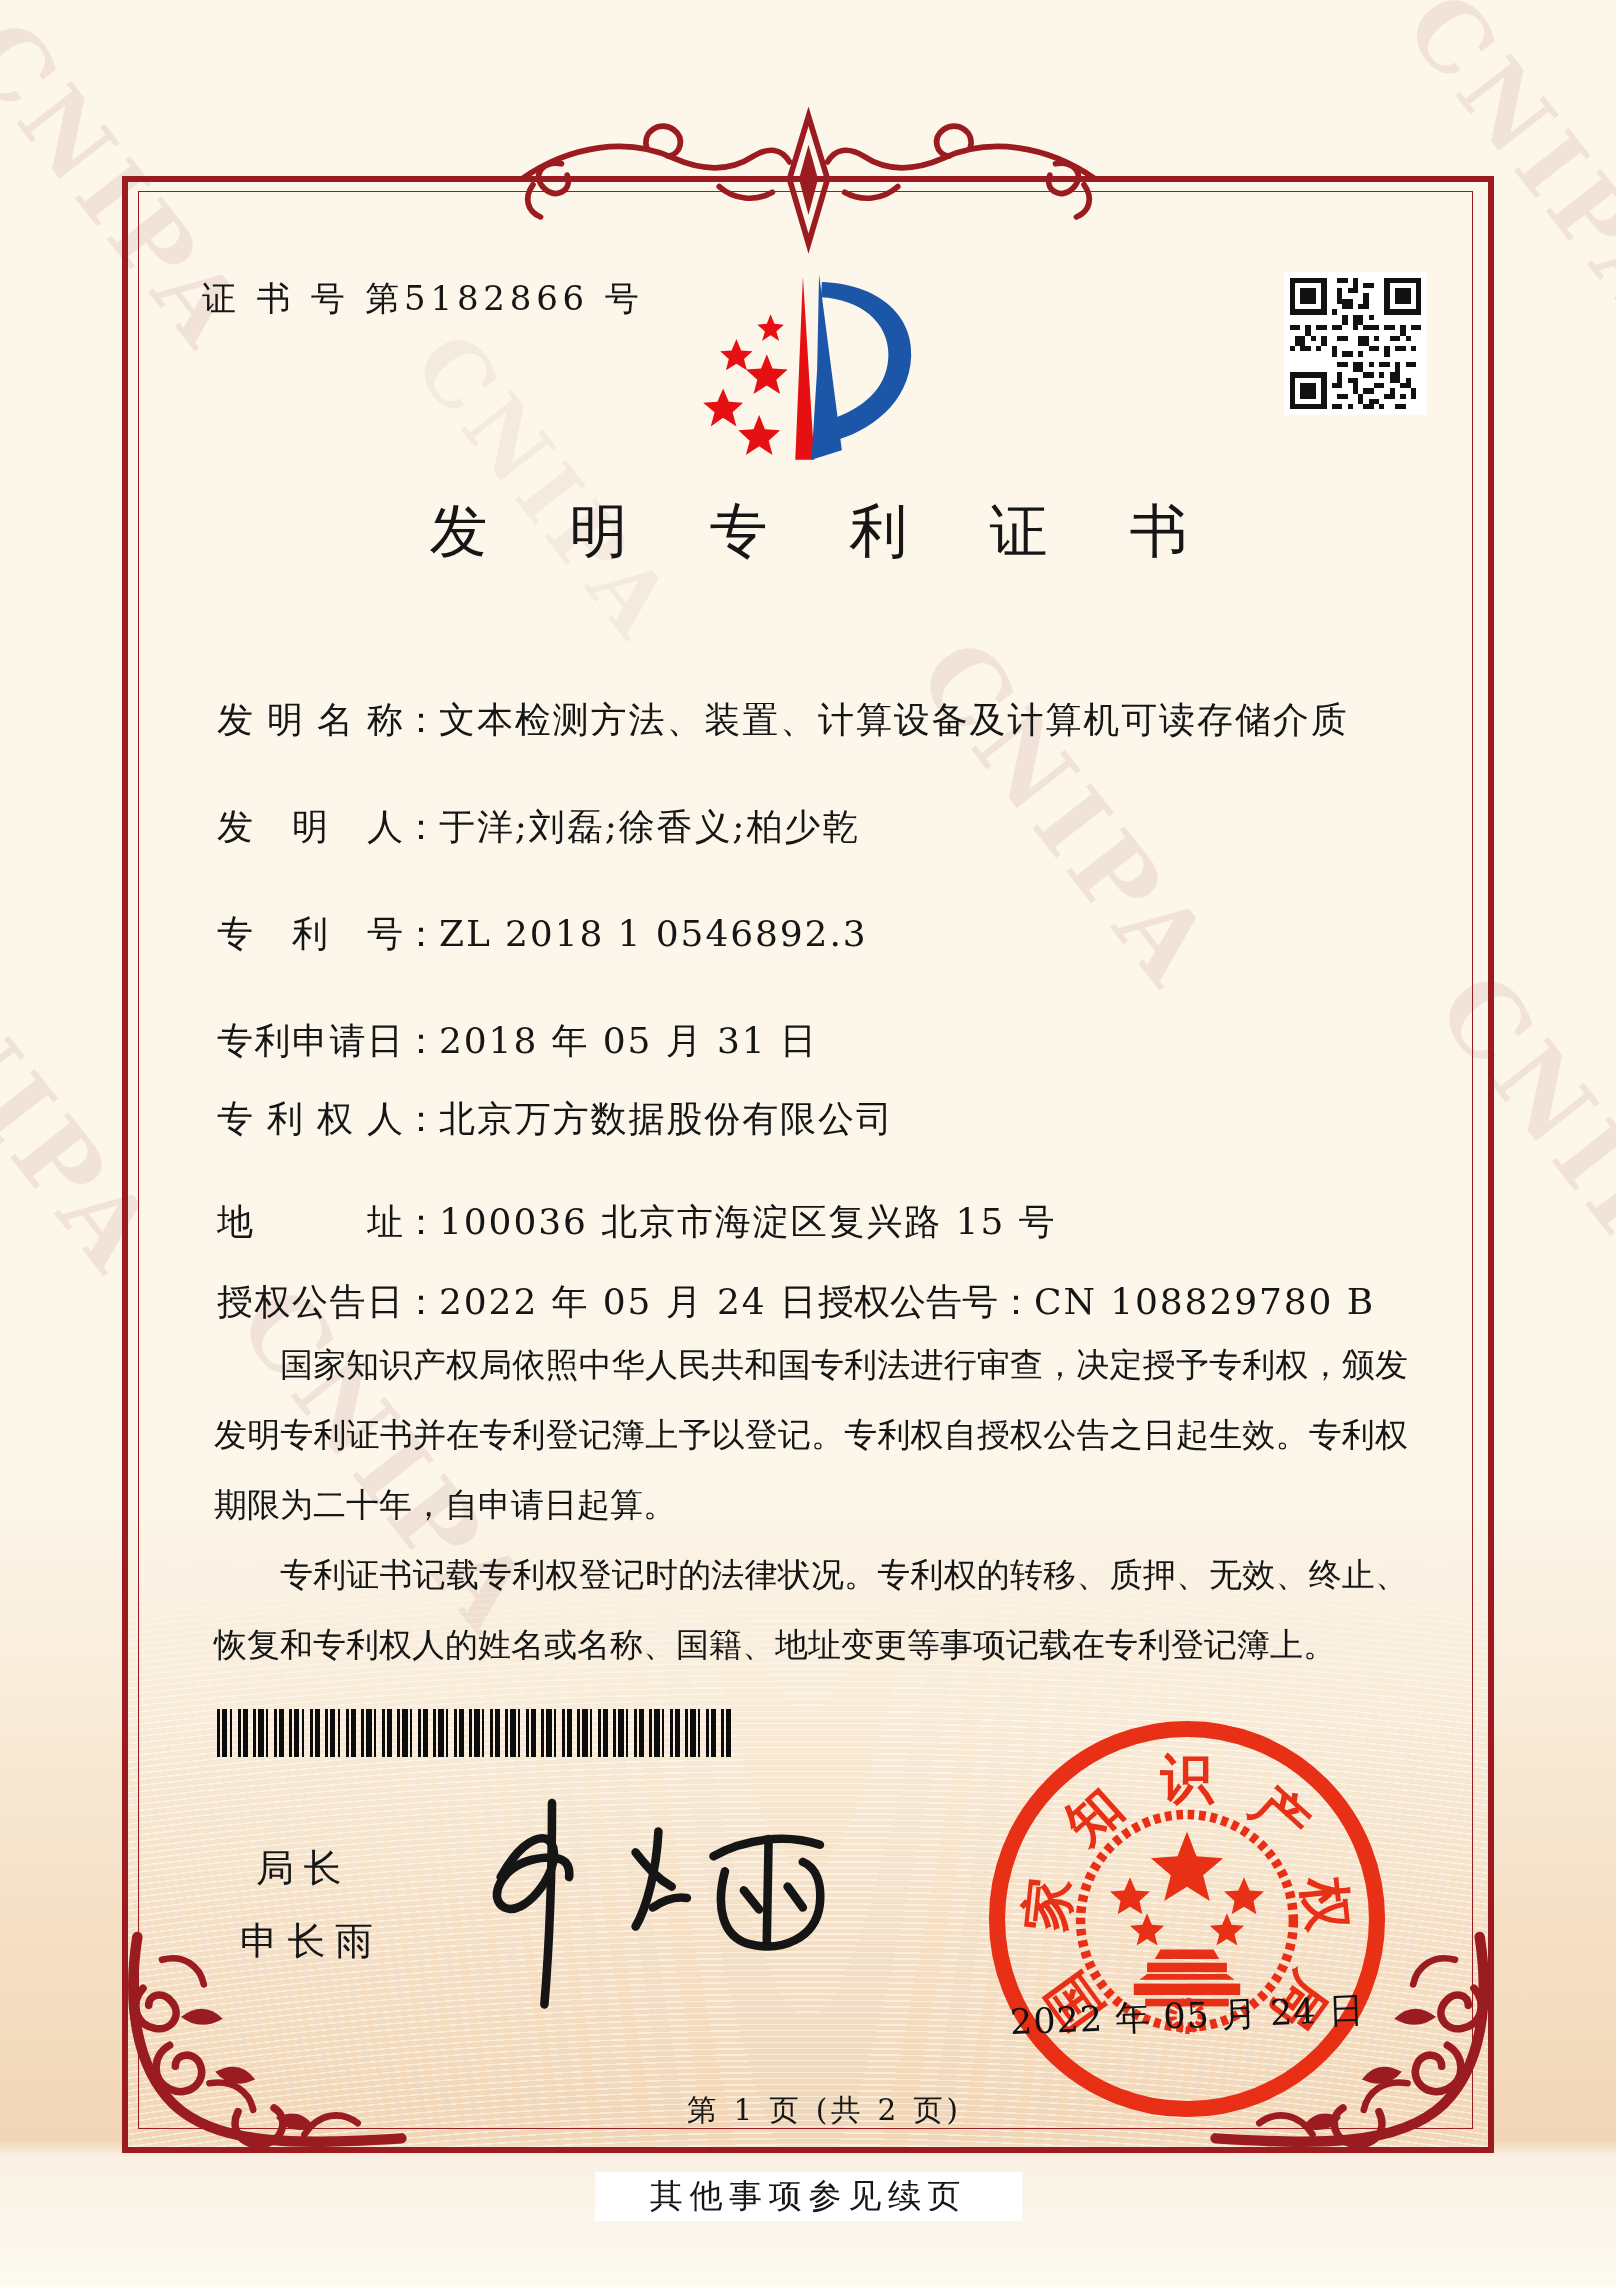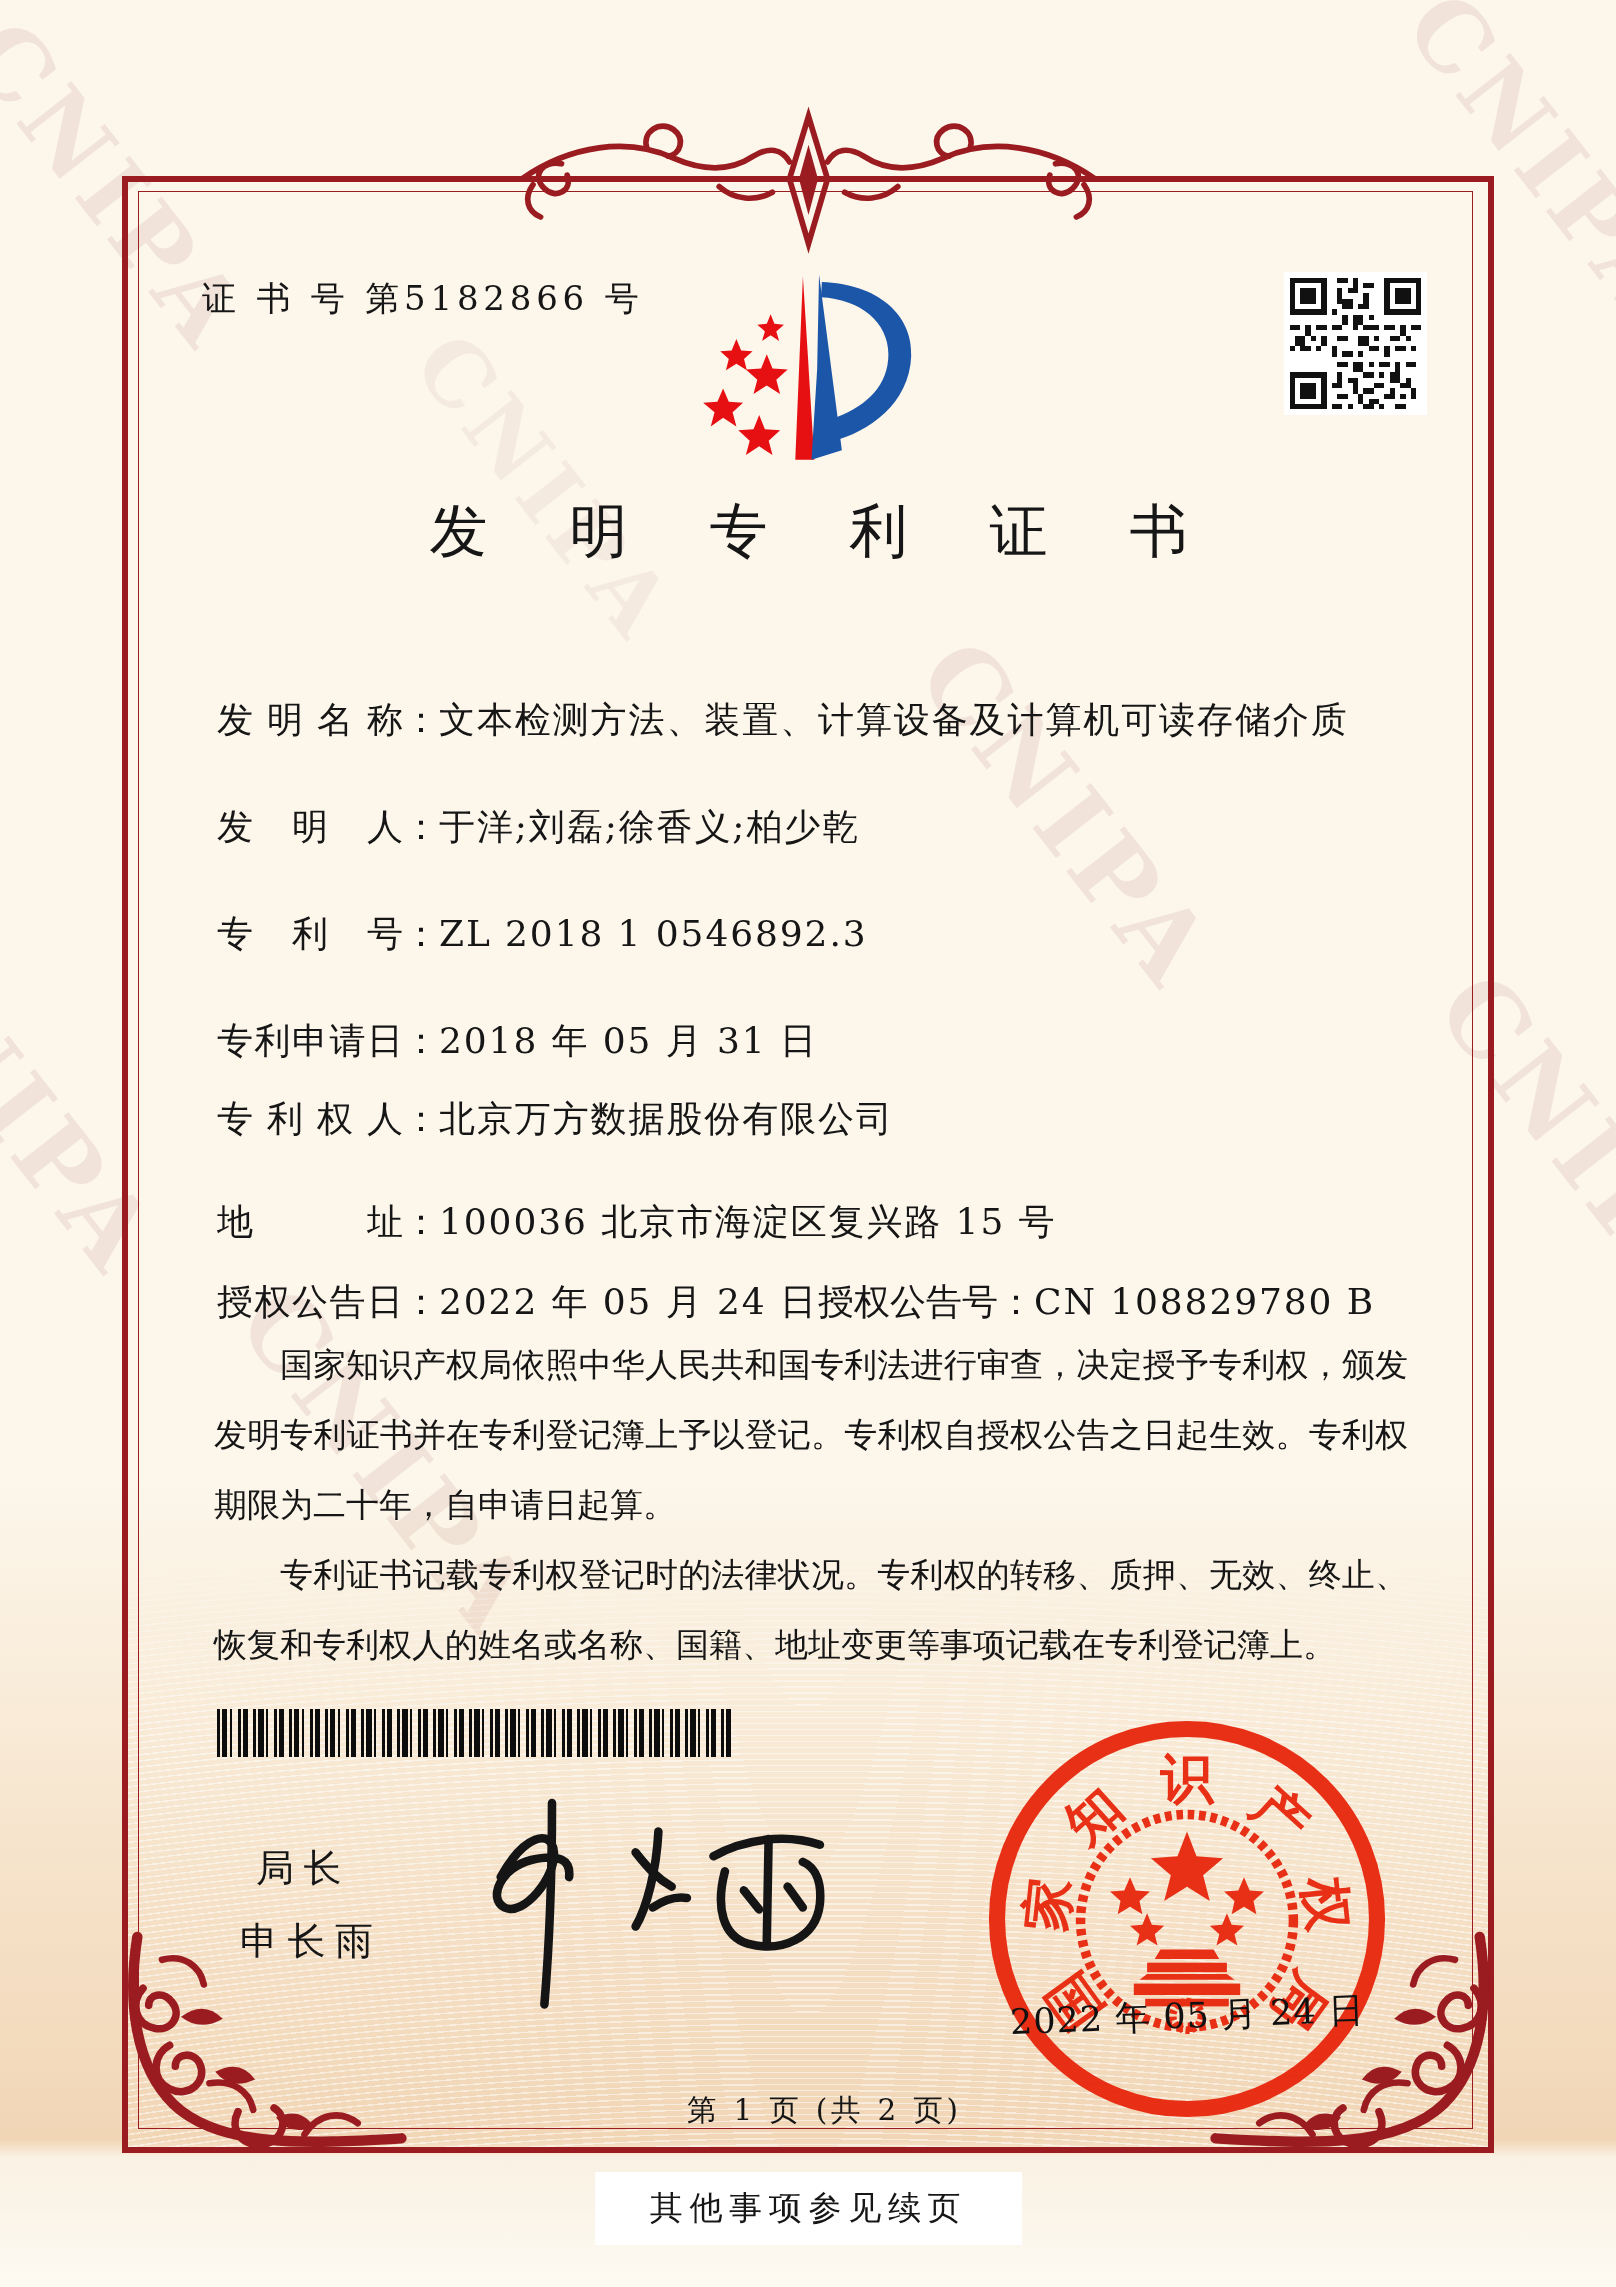--- a/index.html
+++ b/index.html
@@ -96,21 +96,21 @@
     position:absolute;left:1010px;top:1994px;width:285px;
     font-size:35px;letter-spacing:1px;color:#111;
     transform:rotate(-2deg);white-space:nowrap;
   }
   .page-info{
     position:absolute;left:16px;top:2091px;width:100%;
     text-align:center;font-size:29.5px;letter-spacing:3.8px;
   }
   .footer-note-box{
     position:absolute;left:50%;top:2172px;transform:translateX(-50%);
-    background:#ffffff;padding:14px 55px;
+    background:#ffffff;padding:2px 55px;
   }
   .footer-note{font-size:33px;letter-spacing:6.7px;}
 </style>
 </head>
 <body>
 
 <div class="page">
 
   <div class="wm" style="left:33px;top:0px;font-size:95px">CNIPA</div>
   <div class="wm" style="left:1472px;top:-28.5px;font-size:95px">CNIPA</div>

